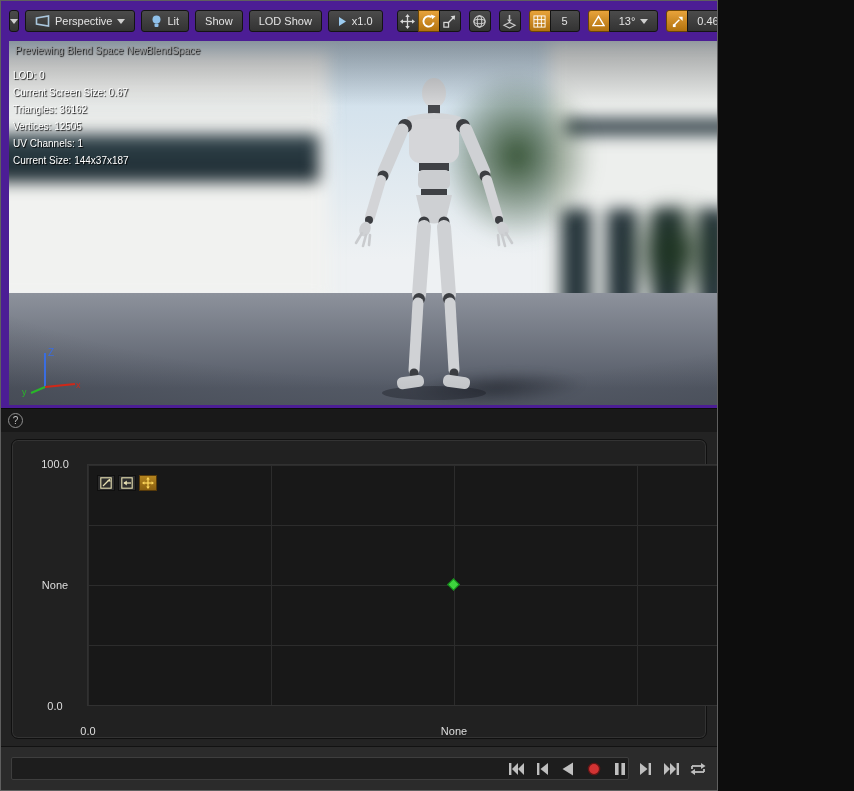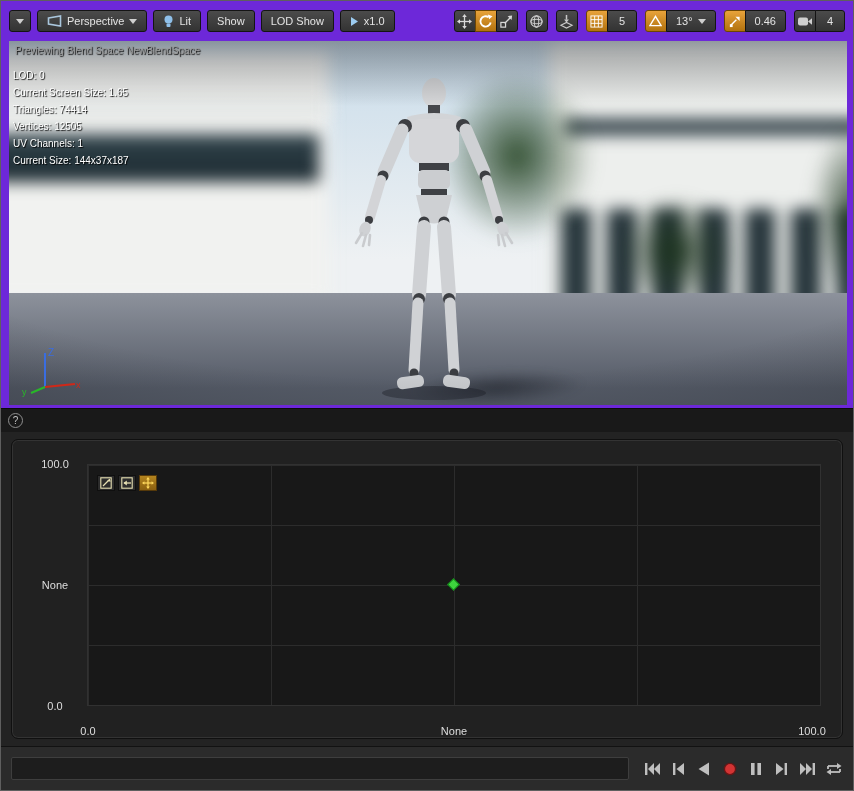--- a/index.html
+++ b/index.html
@@ -1,17 +1,17 @@
 <!DOCTYPE html>
 <html><head>
 <meta charset="utf-8">
 <style>
   html,body{margin:0;padding:0;background:#0d0d0d;}
   *{box-sizing:border-box;}
-  .window{position:relative;width:854px;height:791px;background:#6d28d9;border:1px solid #5f5f5f;
+  .window{position:relative;width:718px;height:791px;background:#4c1d95;border:1px solid #5f5f5f;
           font-family:"Liberation Sans",sans-serif;color:#ddd;overflow:hidden;user-select:none;}
 
   
   .vp-toolbar{position:absolute;left:8px;top:7px;right:8px;height:26px;display:flex;align-items:center;}
   .tb-btn{height:22px;display:inline-flex;align-items:center;gap:5px;padding:0 9px;
           background:linear-gradient(#4b4b4b,#333);border:1px solid #141414;border-radius:3px;
           font-size:11px;color:#e4e4e4;margin-right:6px;white-space:nowrap;}
   .tb-btn.icon-only{width:22px;padding:0;justify-content:center;margin-right:6px;}
   .caret{width:0;height:0;border-left:4px solid transparent;border-right:4px solid transparent;border-top:5px solid #cfcfcf;}
   .tb-right{margin-left:auto;display:flex;align-items:center;}
@@ -284,22 +284,22 @@
       <circle cx="115" cy="300" r="4.5" fill="#3c3e42"></circle>
       <rect x="104" y="303" width="27" height="12" rx="5" fill="#c9cbce" transform="rotate(8 118 309)"></rect>
     </svg>
 
     <div class="vignette"></div>
     <div class="vignette2"></div>
 
     <div class="vp-text previewing">Previewing Blend Space NewBlendSpace</div>
     <div class="vp-text stats">
       <div>LOD: 0</div>
-      <div>Current Screen Size: 1.65</div>
-      <div>Triangles: 74414</div>
+      <div>Current Screen Size: 0.67</div>
+      <div>Triangles: 36162</div>
       <div>Vertices: 12505</div>
       <div>UV Channels: 1</div>
       <div>Current Size: 144x37x187</div>
     </div>
 
     <svg class="axis-gizmo" viewBox="0 0 66 58">
       <line x1="26" y1="46" x2="26" y2="12" stroke="#3a6de0" stroke-width="2"></line>
       <text x="29" y="15" fill="#3a6de0" font-size="10">Z</text>
       <line x1="26" y1="46" x2="56" y2="43" stroke="#d02818" stroke-width="2"></line>
       <text x="57" y="47" fill="#d02818" font-size="9">x</text>

